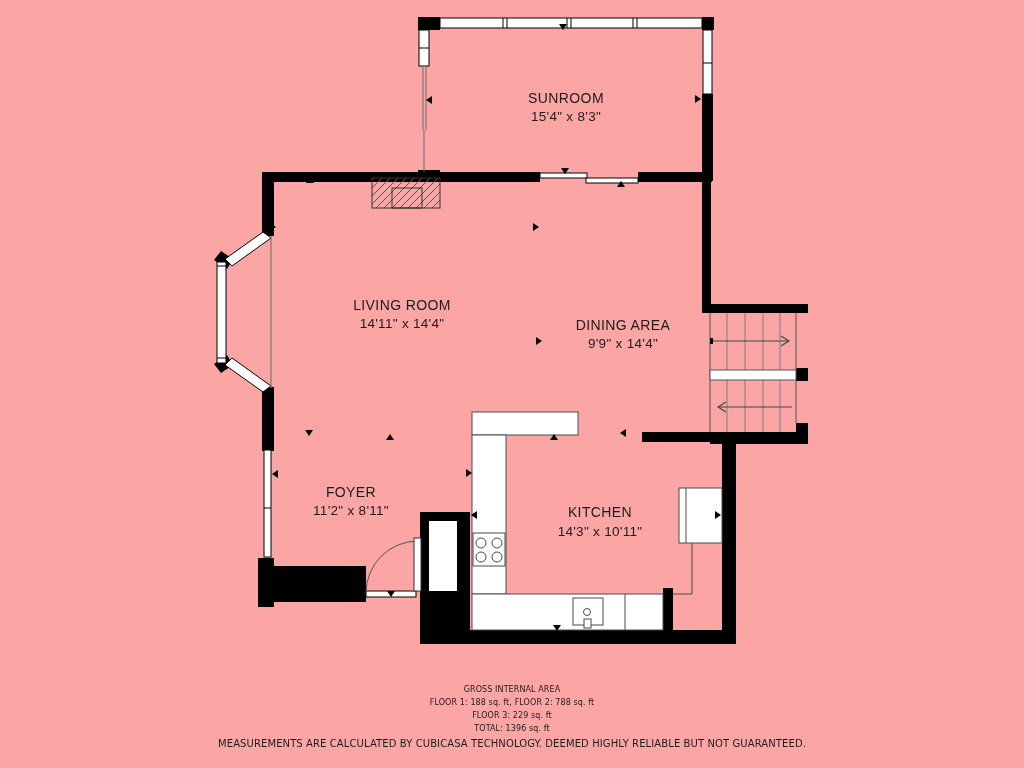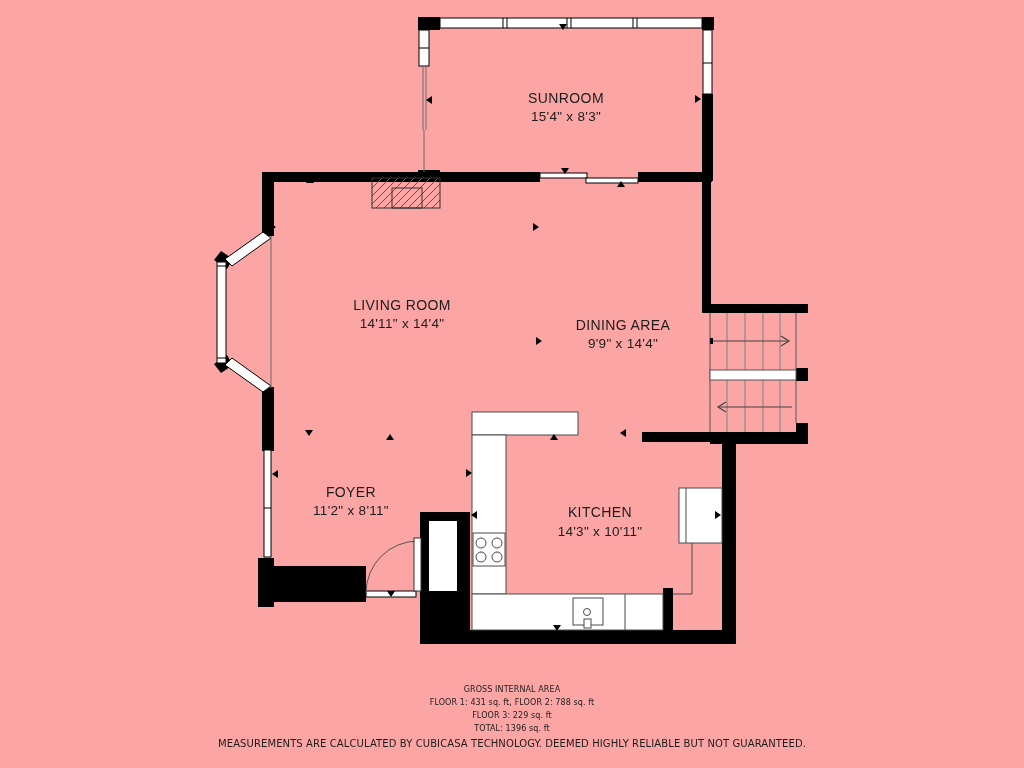--- a/index.html
+++ b/index.html
@@ -194,19 +194,19 @@
       <text class="room-name" x="351" y="497">FOYER</text>
       <text class="room-dims" x="351" y="515">11'2" x 8'11"</text>
 
       <text class="room-name" x="600" y="517">KITCHEN</text>
       <text class="room-dims" x="600" y="536">14'3" x 10'11"</text>
     </g>
   </svg>
 
   <div id="footer">
     <div class="fline">GROSS INTERNAL AREA</div>
-    <div class="fline">FLOOR 1: 431 sq. ft, FLOOR 2: 788 sq. ft</div>
+    <div class="fline">FLOOR 1: 188 sq. ft, FLOOR 2: 788 sq. ft</div>
     <div class="fline">FLOOR 3: 229 sq. ft</div>
     <div class="fline">TOTAL: 1396 sq. ft</div>
     <div class="fdisclaimer">MEASUREMENTS ARE CALCULATED BY CUBICASA TECHNOLOGY. DEEMED HIGHLY RELIABLE BUT NOT GUARANTEED.</div>
   </div>
 
 </div>
 
 </body></html>

